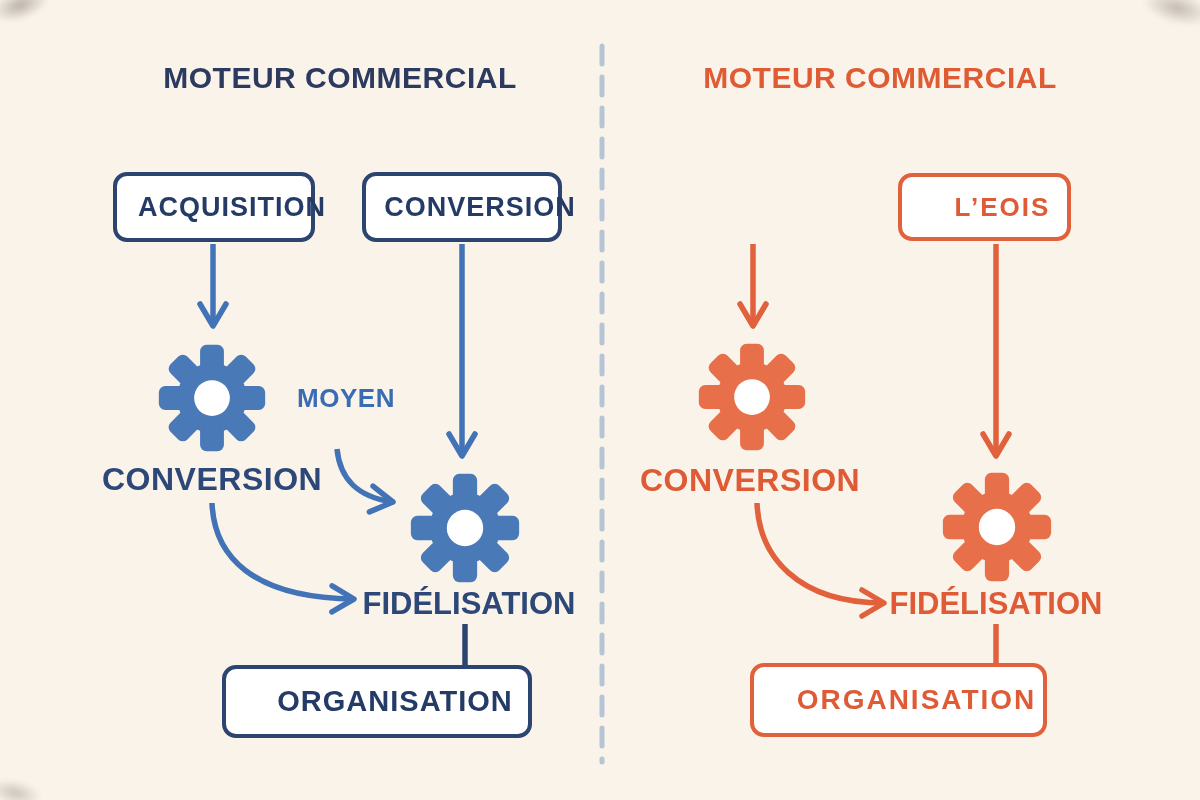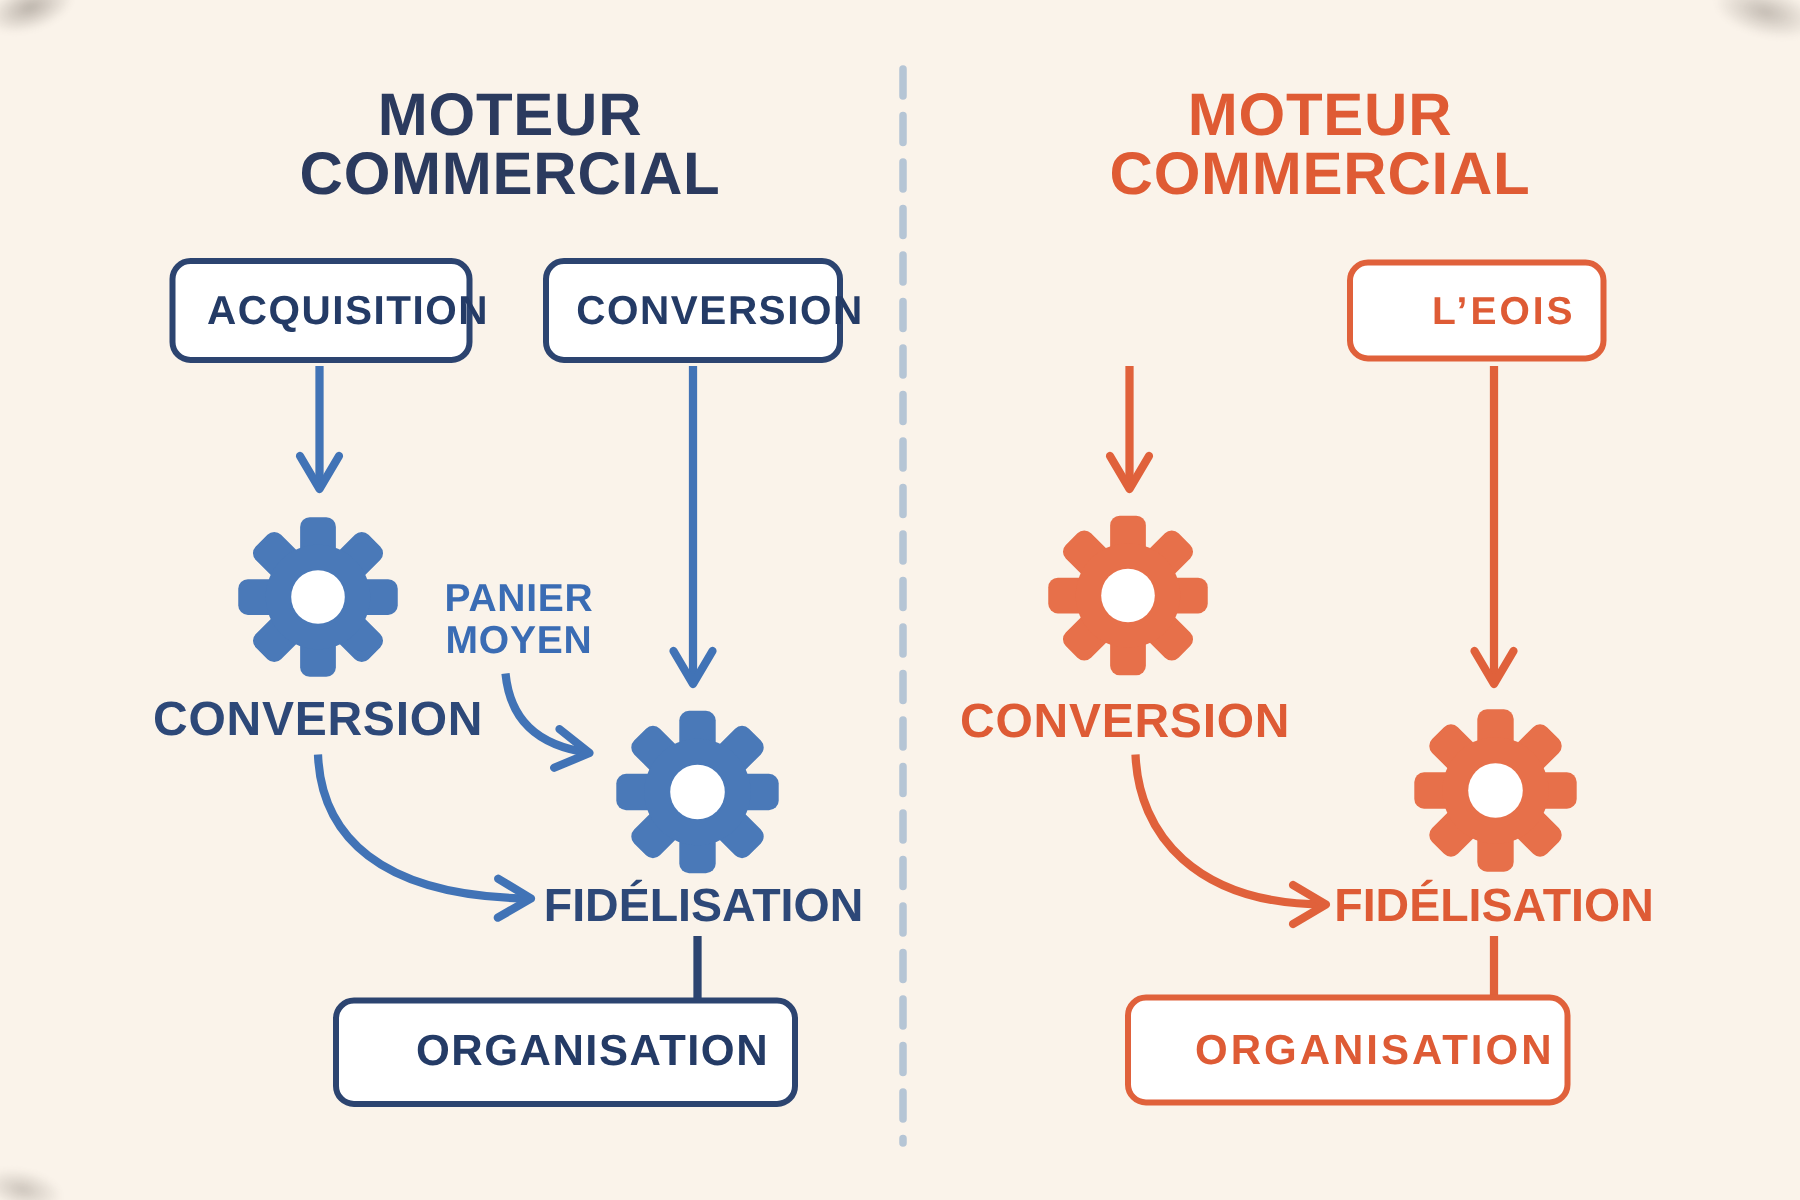--- a/index.html
+++ b/index.html
@@ -16,21 +16,21 @@
     background:radial-gradient(closest-side,rgba(70,60,52,.7),rgba(70,60,52,0));transform:rotate(-18deg);}
   .smudge.tr{right:-12px;top:-8px;width:70px;height:32px;
     background:radial-gradient(closest-side,rgba(70,60,52,.6),rgba(70,60,52,0));transform:rotate(14deg);}
   .smudge.bl{left:-12px;bottom:-6px;width:54px;height:26px;
     background:radial-gradient(closest-side,rgba(70,60,52,.5),rgba(70,60,52,0));transform:rotate(12deg);}
 
   .diagram-svg{position:absolute;left:0;top:0;width:1200px;height:800px;}
 
   .title{
     position:absolute;text-align:center;font-weight:bold;
-    font-size:40px;line-height:39px;letter-spacing:.5px;
+    font-size:30px;line-height:39px;letter-spacing:.5px;
   }
   .title.navy{color:#2b3a5e;left:130px;top:58px;width:420px;}
   .title.orange{color:#df5b34;left:670px;top:58px;width:420px;}
 
   .box{
     position:absolute;background:#ffffff;
     display:flex;align-items:center;justify-content:center;
     font-weight:bold;box-sizing:border-box;padding-left:36px;
   }
   .box.navy{border:4px solid #2c4470;border-radius:14px;color:#243b66;font-size:27px;letter-spacing:1px;}
@@ -108,21 +108,20 @@
   <div class="title orange">
     <div>MOTEUR COMMERCIAL</div>
   </div>
 
   <div class="box navy acq">ACQUISITION</div>
   <div class="box navy convb">CONVERSION</div>
   <div class="box navy orgl">ORGANISATION</div>
 
   <div class="glabel convl">CONVERSION</div>
   <div class="glabel panier">
-    <div>PANIER</div>
     <div>MOYEN</div>
   </div>
   <div class="glabel fidl">FIDÉLISATION</div>
 
   <div class="box orange leois">L’EOIS</div>
   <div class="box orange orgr">ORGANISATION</div>
 
   <div class="glabel convr">CONVERSION</div>
   <div class="glabel fidr">FIDÉLISATION</div>
 

